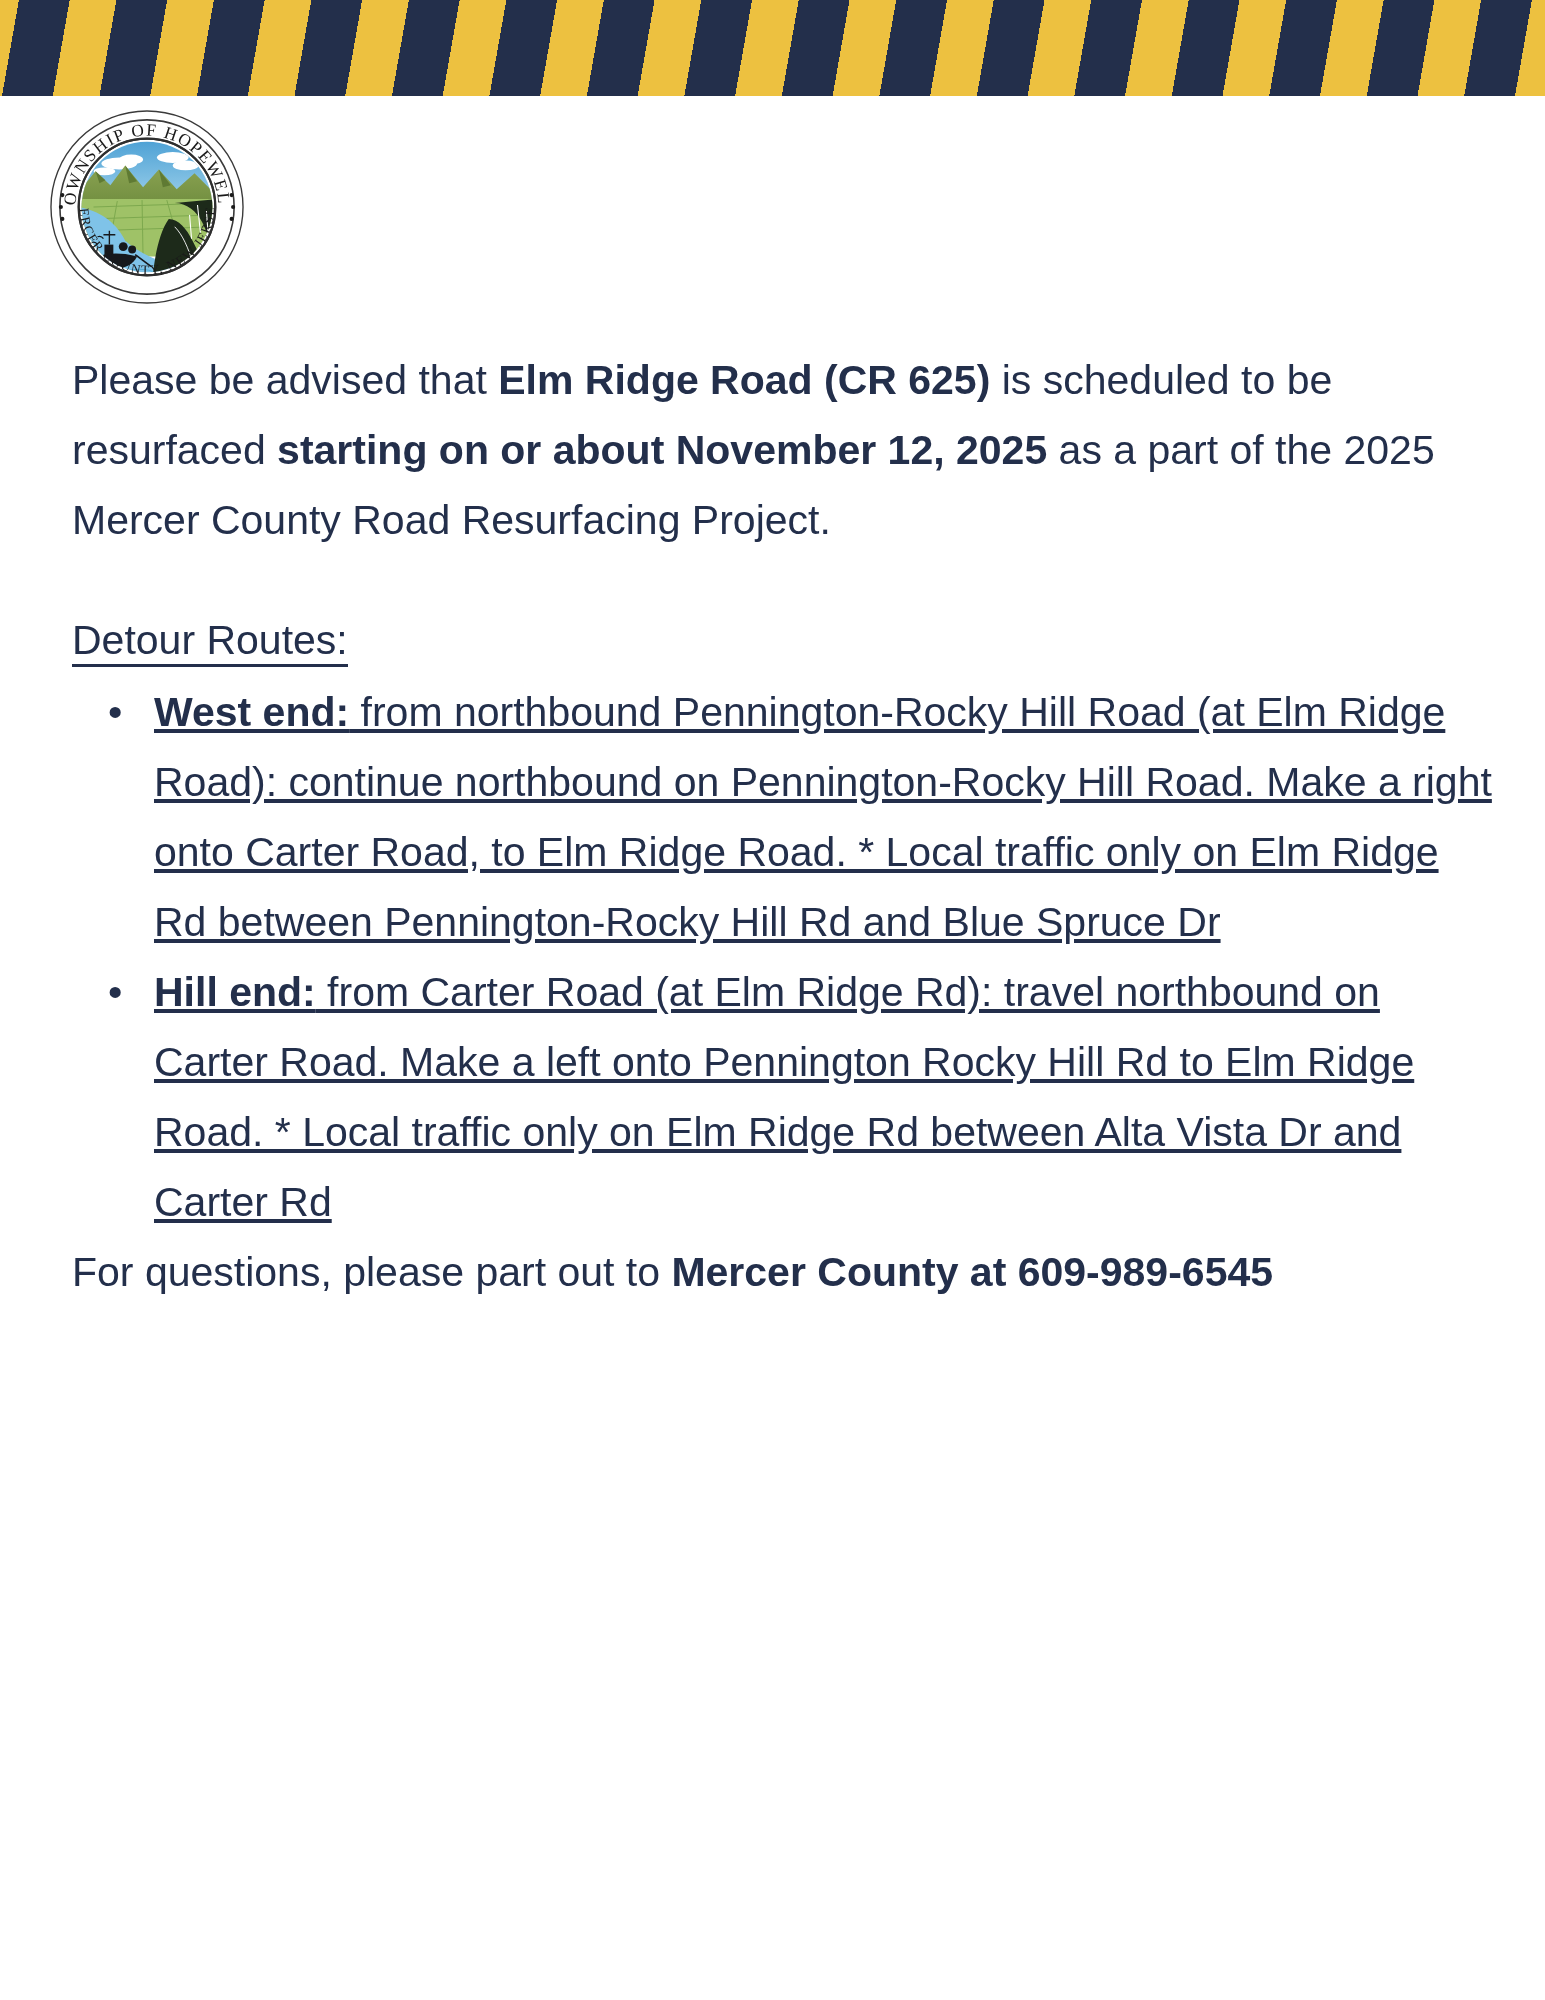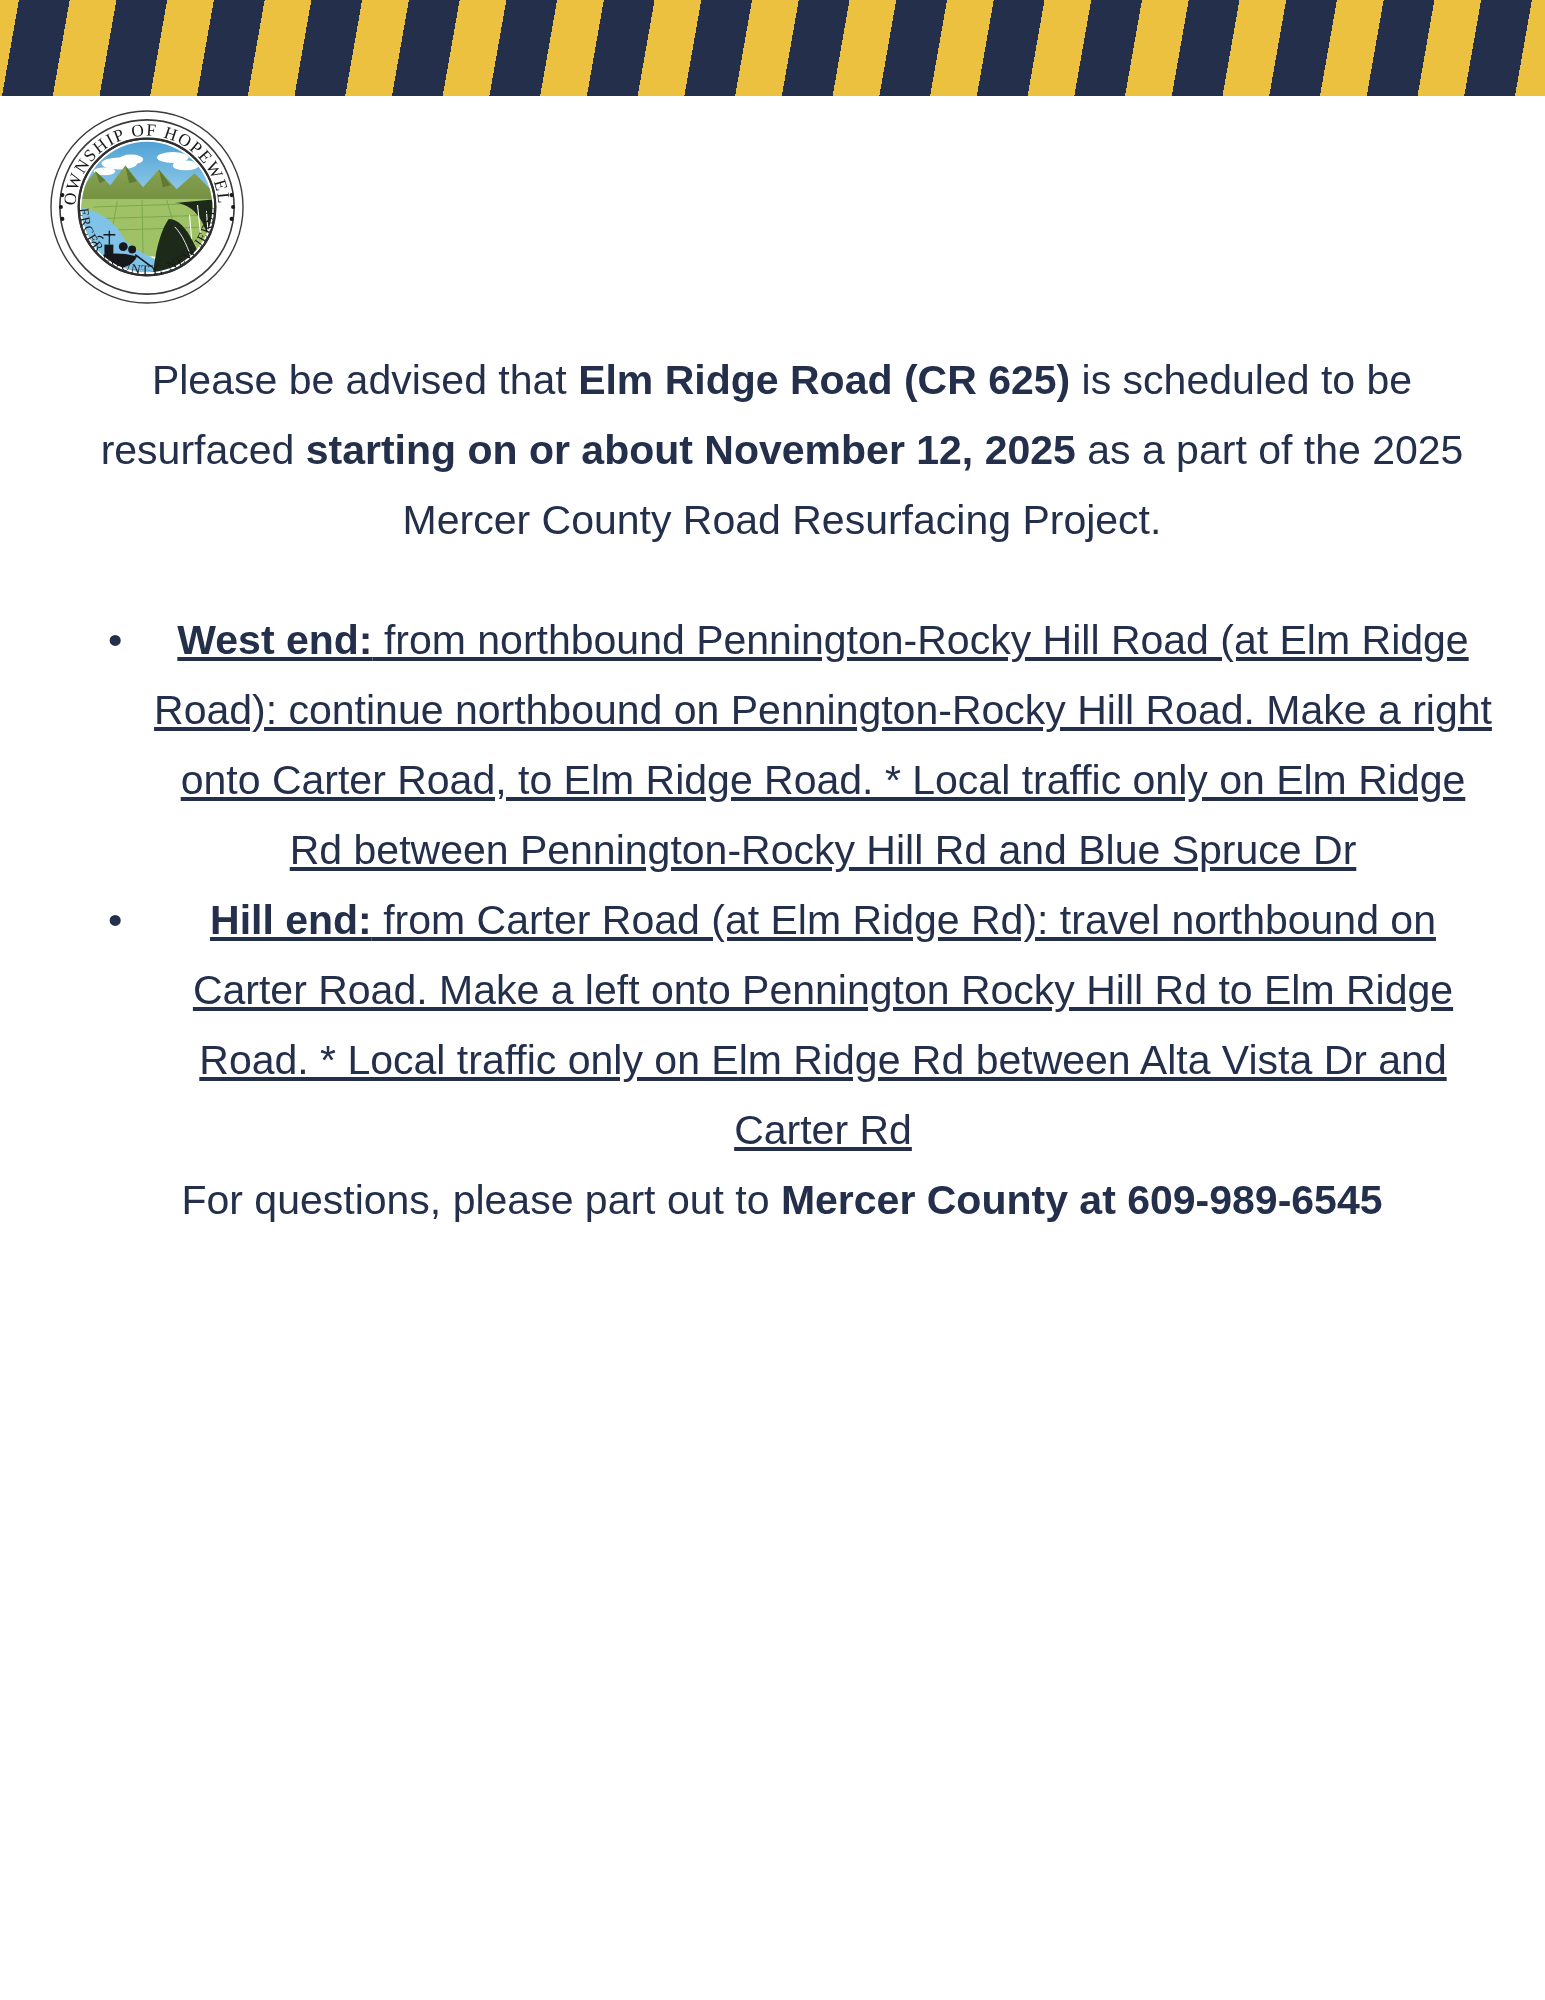--- a/index.html
+++ b/index.html
@@ -76,21 +76,20 @@
 
   
   .content {
     position: absolute;
     left: 72px;
     top: 345px;
     width: 1420px;
     font-size: 41px;
     line-height: 70px;
     color: #232f4b;
-    text-align: center;
   }
 
   .para {
     margin: 0 0 50px 0;
   }
 
   b, strong { font-weight: bold; }
 
   .section-heading {
     margin: 0 0 2px 0;
@@ -211,20 +210,21 @@
     </g>
   </svg>
 
 </div>
 
 <div class="content">
 
   <p class="para"><span>Please be advised that </span><b>Elm Ridge Road (CR 625)</b><span> is scheduled to be resurfaced </span><b>starting on or about November 12, 2025</b><span> as a part of the 2025 Mercer County Road Resurfacing Project.</span></p>
 
 
+  <span class="section-heading"><span class="u">Detour Routes:</span></span>
 
   <ul class="detours">
     <li><b>West end:</b><span> from northbound Pennington-Rocky Hill Road (at Elm Ridge Road): continue northbound on Pennington-Rocky Hill Road. Make a right onto Carter Road, to Elm Ridge Road. * Local traffic only on Elm Ridge Rd between Pennington-Rocky Hill Rd and Blue Spruce Dr</span></li>
     <li><b>Hill end:</b><span> from Carter Road (at Elm Ridge Rd): travel northbound on Carter Road. Make a left onto Pennington Rocky Hill Rd to Elm Ridge Road. * Local traffic only on Elm Ridge Rd between Alta Vista Dr and Carter Rd</span></li>
   </ul>
 
   <p class="closing"><span>For questions, please part out to </span><b>Mercer County at 609-989-6545</b></p>
 
 </div>
 

